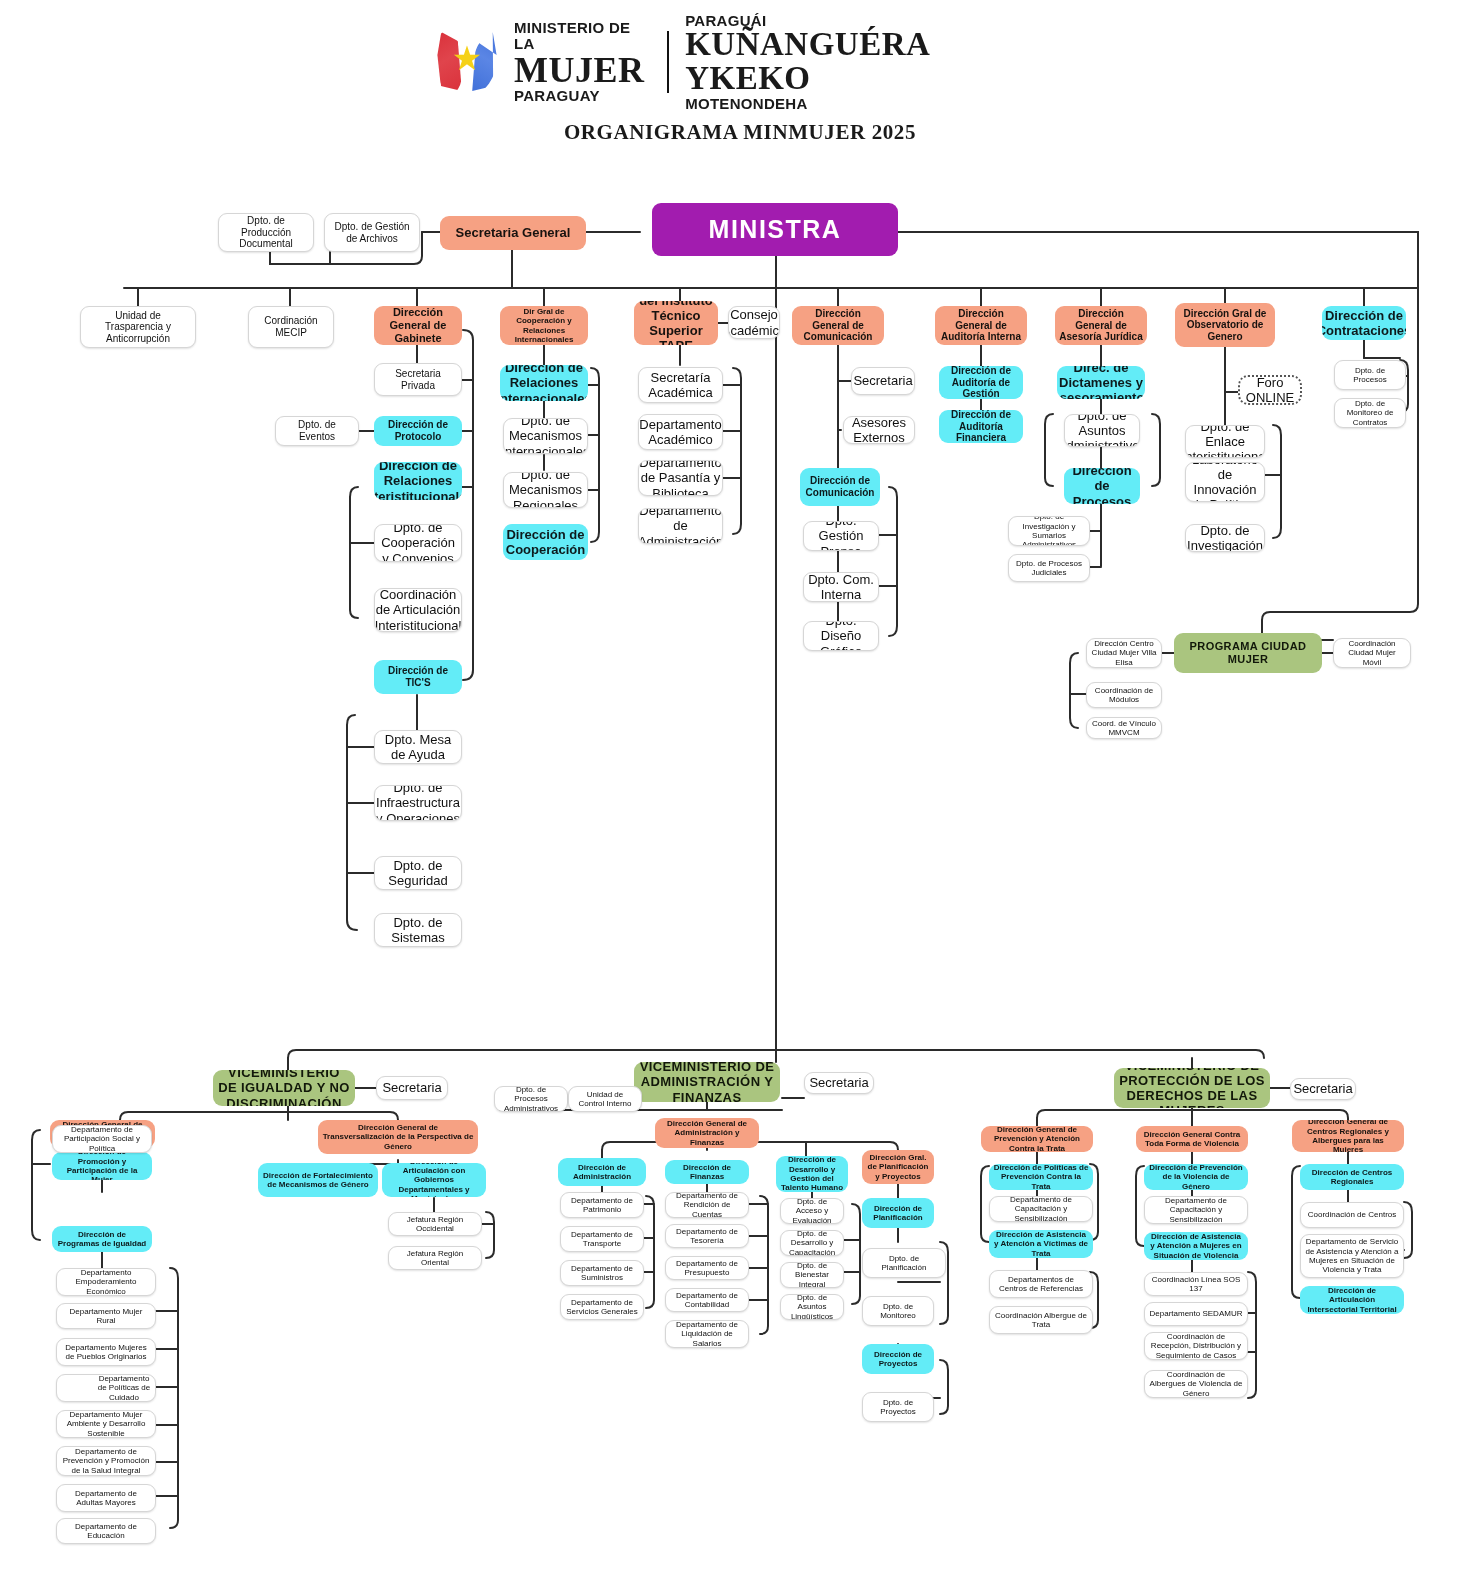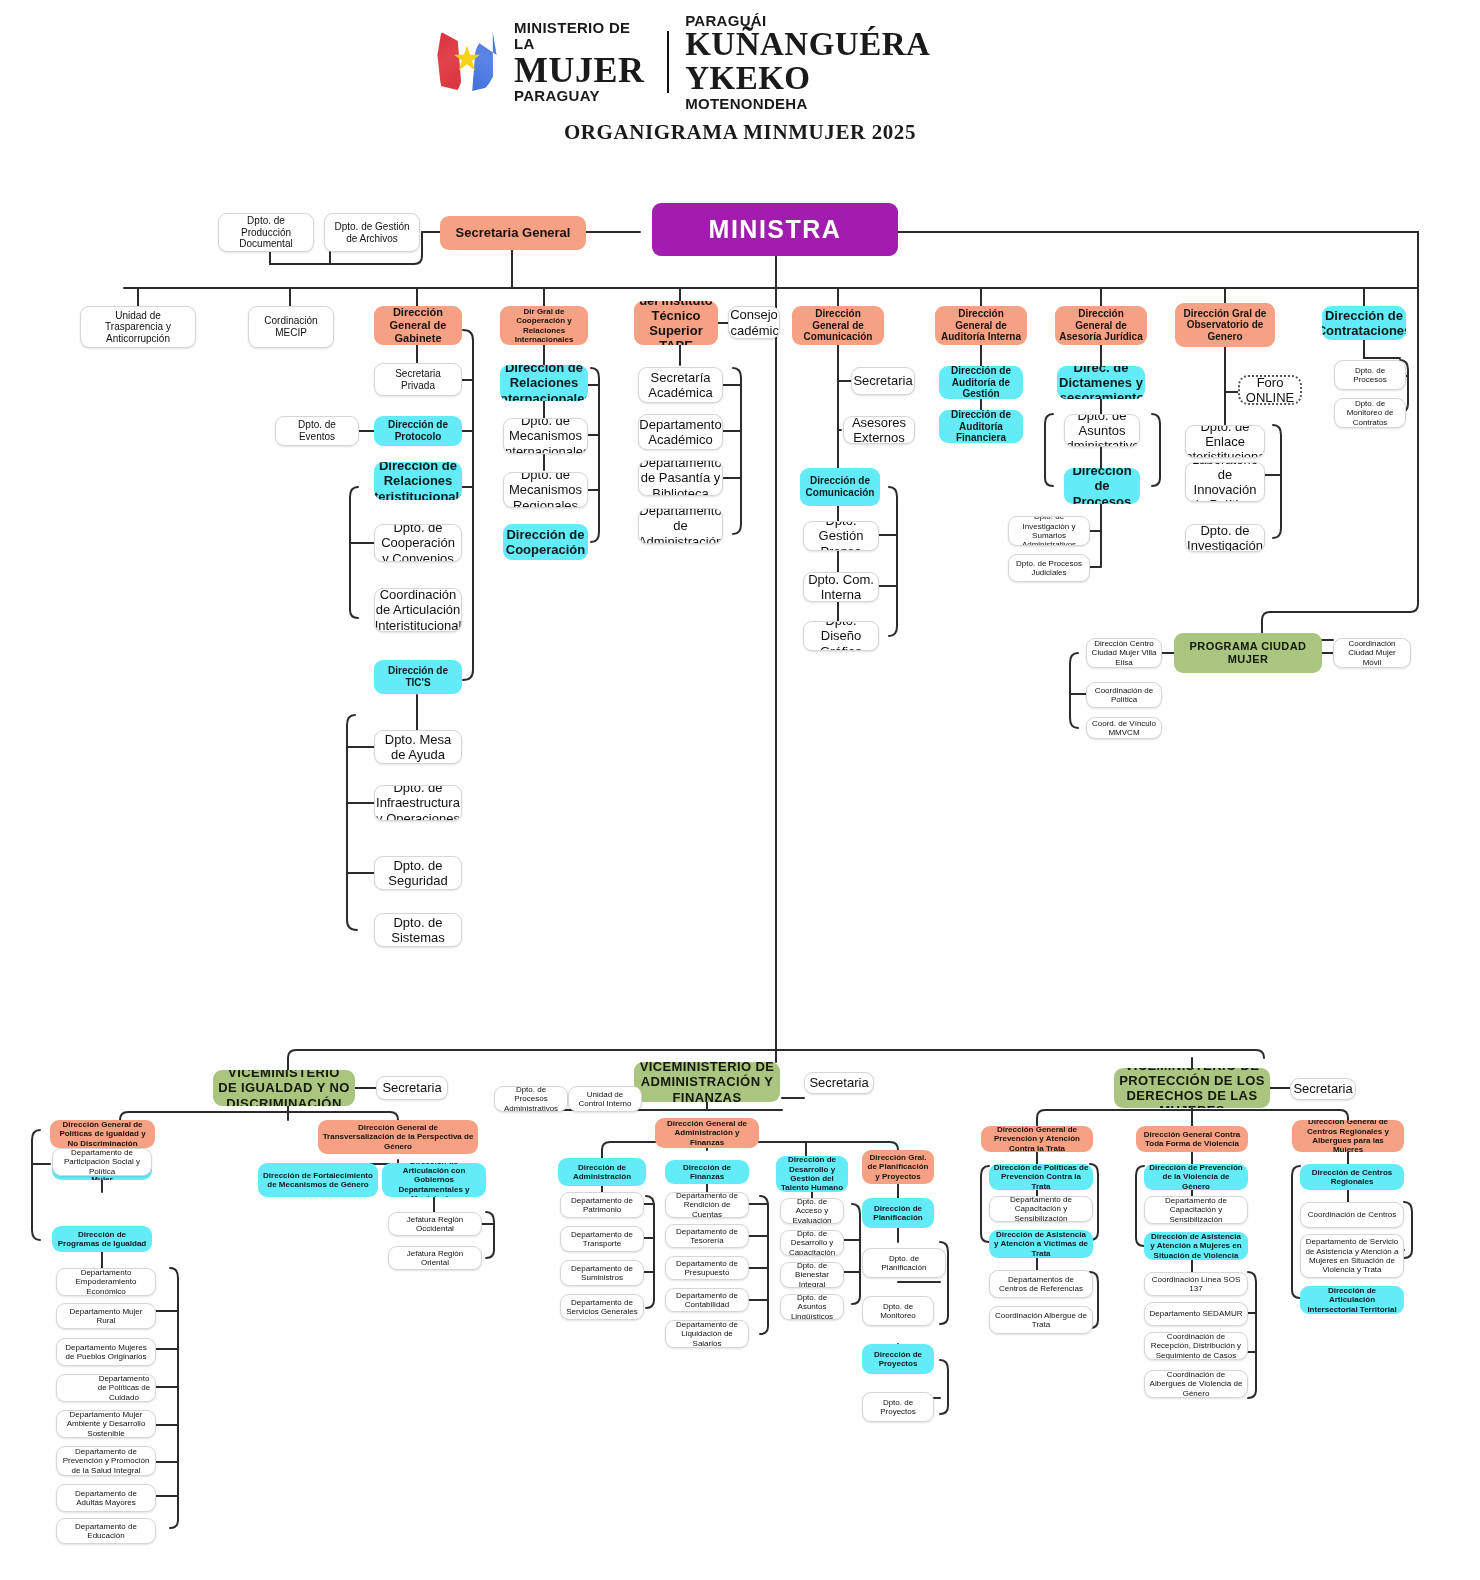--- a/index.html
+++ b/index.html
@@ -315,30 +315,30 @@
   <div class="node n-white s9" style="left:1185px;top:425px;width:80px;height:33px;">Dpto. de Enlace Interistitucional</div>
   <div class="node n-white s9" style="left:1185px;top:462px;width:80px;height:40px;">Laboratorio de Innovación de Políticas</div>
   <div class="node n-white s9" style="left:1185px;top:524px;width:80px;height:28px;">Dpto. de Investigación</div>
 
   <div class="node n-cyan s9" style="left:1322px;top:306px;width:84px;height:34px;">Dirección de Contrataciones</div>
   <div class="node n-white s8" style="left:1334px;top:360px;width:72px;height:30px;">Dpto. de Procesos</div>
   <div class="node n-white s8" style="left:1334px;top:398px;width:72px;height:30px;">Dpto. de Monitoreo de Contratos</div>
 
   <div class="node n-green s11" style="left:1174px;top:633px;width:148px;height:40px;">PROGRAMA CIUDAD MUJER</div>
   <div class="node n-white s8" style="left:1086px;top:638px;width:76px;height:30px;">Dirección Centro Ciudad Mujer Villa Elisa</div>
-  <div class="node n-white s8" style="left:1086px;top:682px;width:76px;height:26px;">Coordinación de Política</div>
+  <div class="node n-white s8" style="left:1086px;top:682px;width:76px;height:26px;">Coordinación de Módulos</div>
   <div class="node n-white s8" style="left:1086px;top:717px;width:76px;height:22px;">Coord. de Vínculo MMVCM</div>
   <div class="node n-white s8" style="left:1333px;top:638px;width:78px;height:30px;">Coordinación Ciudad Mujer Móvil</div>
 
   <div class="node n-green s9" style="left:213px;top:1070px;width:142px;height:36px;">VICEMINISTERIO DE IGUALDAD Y NO DISCRIMINACIÓN</div>
   <div class="node n-white s9" style="left:376px;top:1076px;width:72px;height:24px;">Secretaria</div>
 
   <div class="node n-salmon s8" style="left:50px;top:1120px;width:105px;height:28px;">Dirección General de Políticas de Igualdad y No Discriminación</div>
   <div class="node n-cyan s8" style="left:52px;top:1152px;width:100px;height:28px;">Dirección de Promoción y Participación de la Mujer</div>
-  <div class="node n-white s8" style="left:52px;top:1148px;width:100px;height:28px;">Departamento de Participación Social y Política</div>
+  <div class="node n-white s8" style="left:52px;top:1125px;width:100px;height:28px;">Departamento de Participación Social y Política</div>
   <div class="node n-cyan s8" style="left:52px;top:1226px;width:100px;height:26px;">Dirección de Programas de Igualdad</div>
 
   <div class="node n-white s8" style="left:56px;top:1268px;width:100px;height:28px;">Departamento Empoderamiento Económico</div>
   <div class="node n-white s8" style="left:56px;top:1303px;width:100px;height:26px;">Departamento Mujer Rural</div>
   <div class="node n-white s8" style="left:56px;top:1338px;width:100px;height:28px;">Departamento Mujeres de Pueblos Originarios</div>
   <div class="node n-white s8" style="left:56px;top:1374px;width:100px;height:28px;padding-left:40px;">Departamento de Políticas de Cuidado</div>
   <div class="node n-white s8" style="left:56px;top:1410px;width:100px;height:28px;">Departamento Mujer Ambiente y Desarrollo Sostenible</div>
   <div class="node n-white s8" style="left:56px;top:1446px;width:100px;height:30px;">Departamento de Prevención y Promoción de la Salud Integral</div>
   <div class="node n-white s8" style="left:56px;top:1484px;width:100px;height:28px;">Departamento de Adultas Mayores</div>
   <div class="node n-white s8" style="left:56px;top:1518px;width:100px;height:26px;">Departamento de Educación</div>

